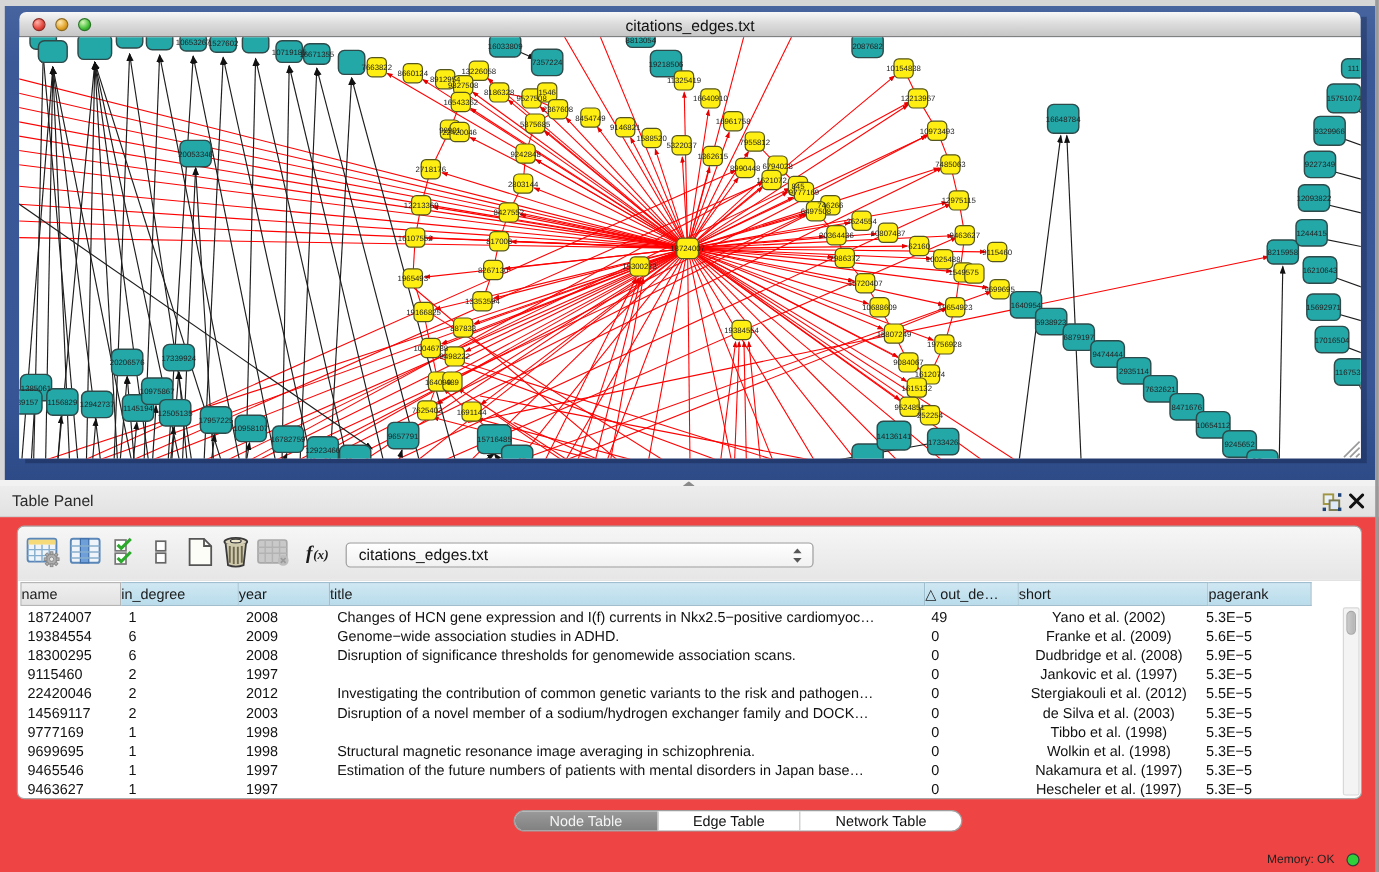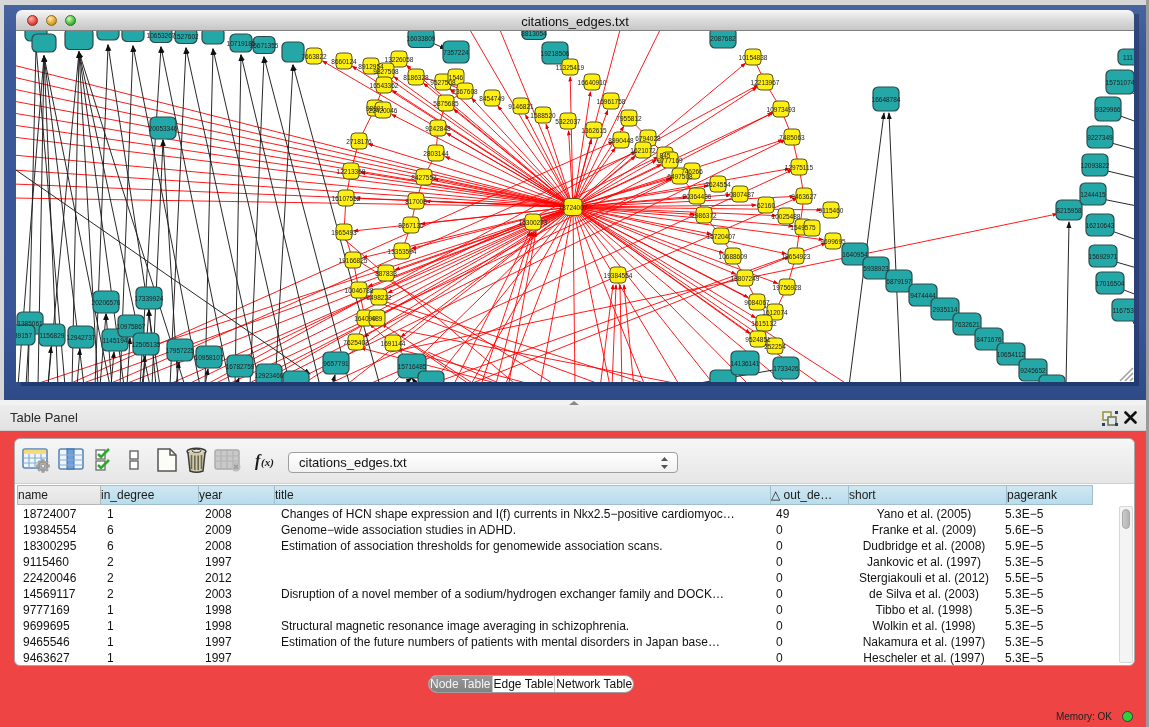--- a/index.html
+++ b/index.html
@@ -37,21 +37,21 @@
 #tbody{position:absolute;left:2px;top:67px;width:1118px;height:160px;overflow:hidden;font-size:12px;color:#111}
 .tr{position:relative;height:16px;line-height:16px;white-space:nowrap}
 .tr div{position:absolute;top:0;height:16px;overflow:hidden}
 .c0{left:6px;width:80px}.c1{left:90px;width:92px}.c2{left:188px;width:70px}
 .c3{left:264px;width:488px}.c4{left:759px;width:70px}.c5{left:828px;width:158px;text-align:center}
 .c6{left:988px;width:100px}
 #vsb{position:absolute;left:1104px;top:67px;width:14px;height:157px;background:#f4f4f4;border:1px solid #d8d8d8;border-radius:2px}
 #vsb .th{position:absolute;left:2px;top:2px;width:8px;height:20px;background:linear-gradient(90deg,#cacaca,#b4b4b4);border:1px solid #a8a8a8;border-radius:5px}
 
 #tabs{position:absolute;left:428px;top:270px;height:18px;border:1px solid #9f9f9f;border-radius:9px;overflow:hidden;background:#fff;font-size:12px}
-#tabs span{display:inline-block;height:18px;line-height:17px;padding:0 1px;color:#111;vertical-align:top}
+#tabs span{display:inline-block;height:18px;line-height:17px;padding:0 29px;color:#111;vertical-align:top}
 #tabs .sel{background:linear-gradient(#9a9a9a,#7e7e7e);color:#f4f4f4}
 #tabs .mid{border-left:1px solid #c8c8c8;border-right:1px solid #c8c8c8}
 
 #mem{position:absolute;right:37px;top:306px;font-size:10px;color:#222}
 #memdot{position:absolute;right:16px;top:306px;width:11px;height:11px;border-radius:50%;background:#2fd03a;border:1px solid #3a3a3a}
 #rstrip{position:absolute;right:0;top:0;width:3px;height:727px;background:#9a9a9a}
 </style></head>
 <body>
 <div id="stage">
 <div id="desk">
@@ -676,55 +676,56 @@
     <div class="hc" style="left:258px;width:496px">title</div>
     <div class="hc" style="left:754px;width:78px">△ out_de…</div>
     <div class="hc" style="left:832px;width:158px">short</div>
     <div class="hc" style="left:990px;width:86px">pagerank</div>
   </div>
   <div id="tbody">
 <div class="tr">
             <div class="c0">18724007</div>
             <div class="c1">1</div>
             <div class="c2">2008</div>
-            <div class="c3">Changes of HCN shape expression and I(f) currents in Nkx2.5−positive cardiomyoc…</div>
+            <div class="c3">Changes of HCN gene expression and I(f) currents in Nkx2.5−positive cardiomyoc…</div>
             <div class="c4">49</div>
-            <div class="c5">Yano et al. (2005)</div>
+            <div class="c5">Yano et al. (2002)</div>
             <div class="c6">5.3E−5</div>
           </div>
 <div class="tr">
             <div class="c0">19384554</div>
             <div class="c1">6</div>
             <div class="c2">2009</div>
             <div class="c3">Genome−wide association studies in ADHD.</div>
             <div class="c4">0</div>
             <div class="c5">Franke et al. (2009)</div>
             <div class="c6">5.6E−5</div>
           </div>
 <div class="tr">
             <div class="c0">18300295</div>
             <div class="c1">6</div>
             <div class="c2">2008</div>
-            <div class="c3">Estimation of association thresholds for genomewide association scans.</div>
+            <div class="c3">Disruption of significance thresholds for genomewide association scans.</div>
             <div class="c4">0</div>
             <div class="c5">Dudbridge et al. (2008)</div>
             <div class="c6">5.9E−5</div>
           </div>
 <div class="tr">
             <div class="c0">9115460</div>
             <div class="c1">2</div>
             <div class="c2">1997</div>
             <div class="c4">0</div>
             <div class="c5">Jankovic et al. (1997)</div>
             <div class="c6">5.3E−5</div>
           </div>
 <div class="tr">
             <div class="c0">22420046</div>
             <div class="c1">2</div>
             <div class="c2">2012</div>
+            <div class="c3">Investigating the contribution of common genetic variants to the risk and pathogen…</div>
             <div class="c4">0</div>
             <div class="c5">Stergiakouli et al. (2012)</div>
             <div class="c6">5.5E−5</div>
           </div>
 <div class="tr">
             <div class="c0">14569117</div>
             <div class="c1">2</div>
             <div class="c2">2003</div>
             <div class="c3">Disruption of a novel member of a sodium/hydrogen exchanger family and DOCK…</div>
             <div class="c4">0</div>

